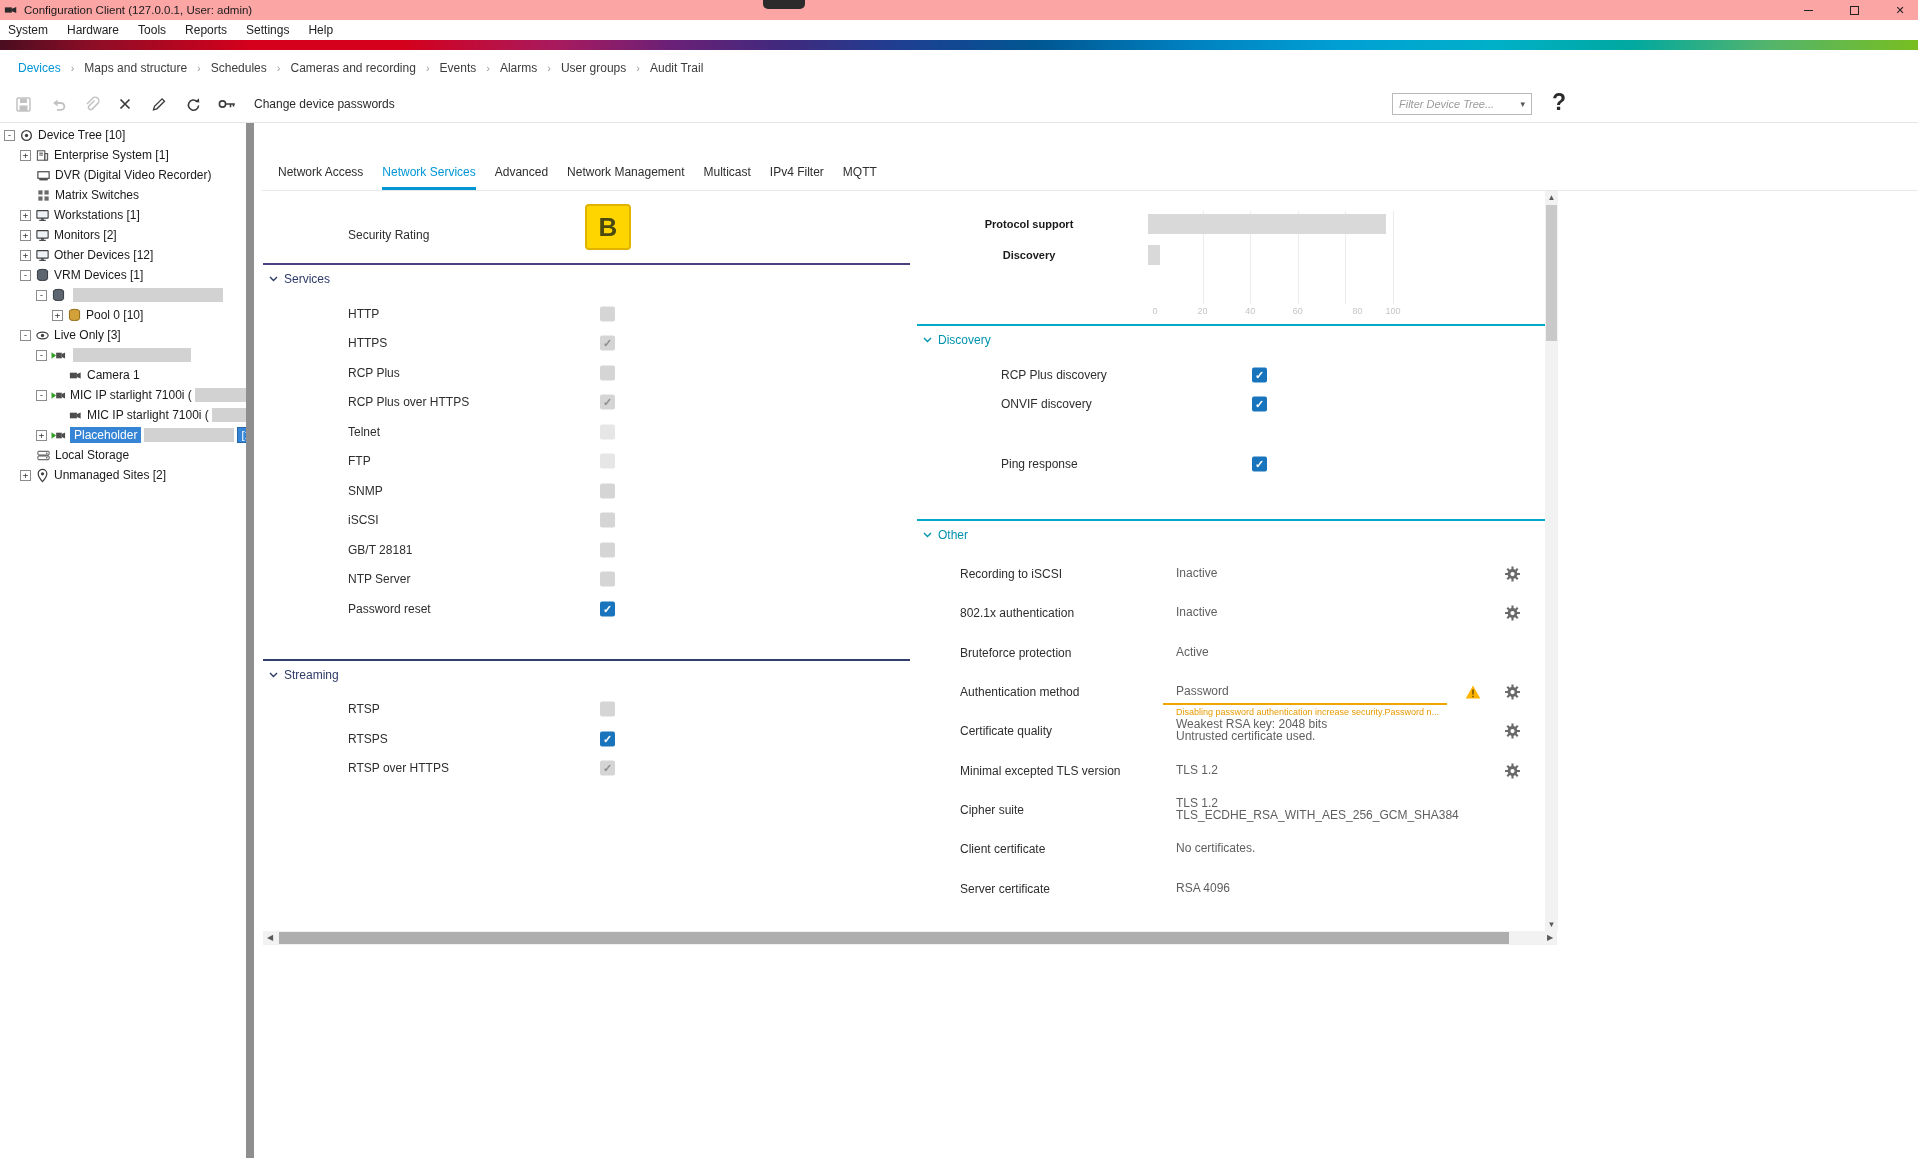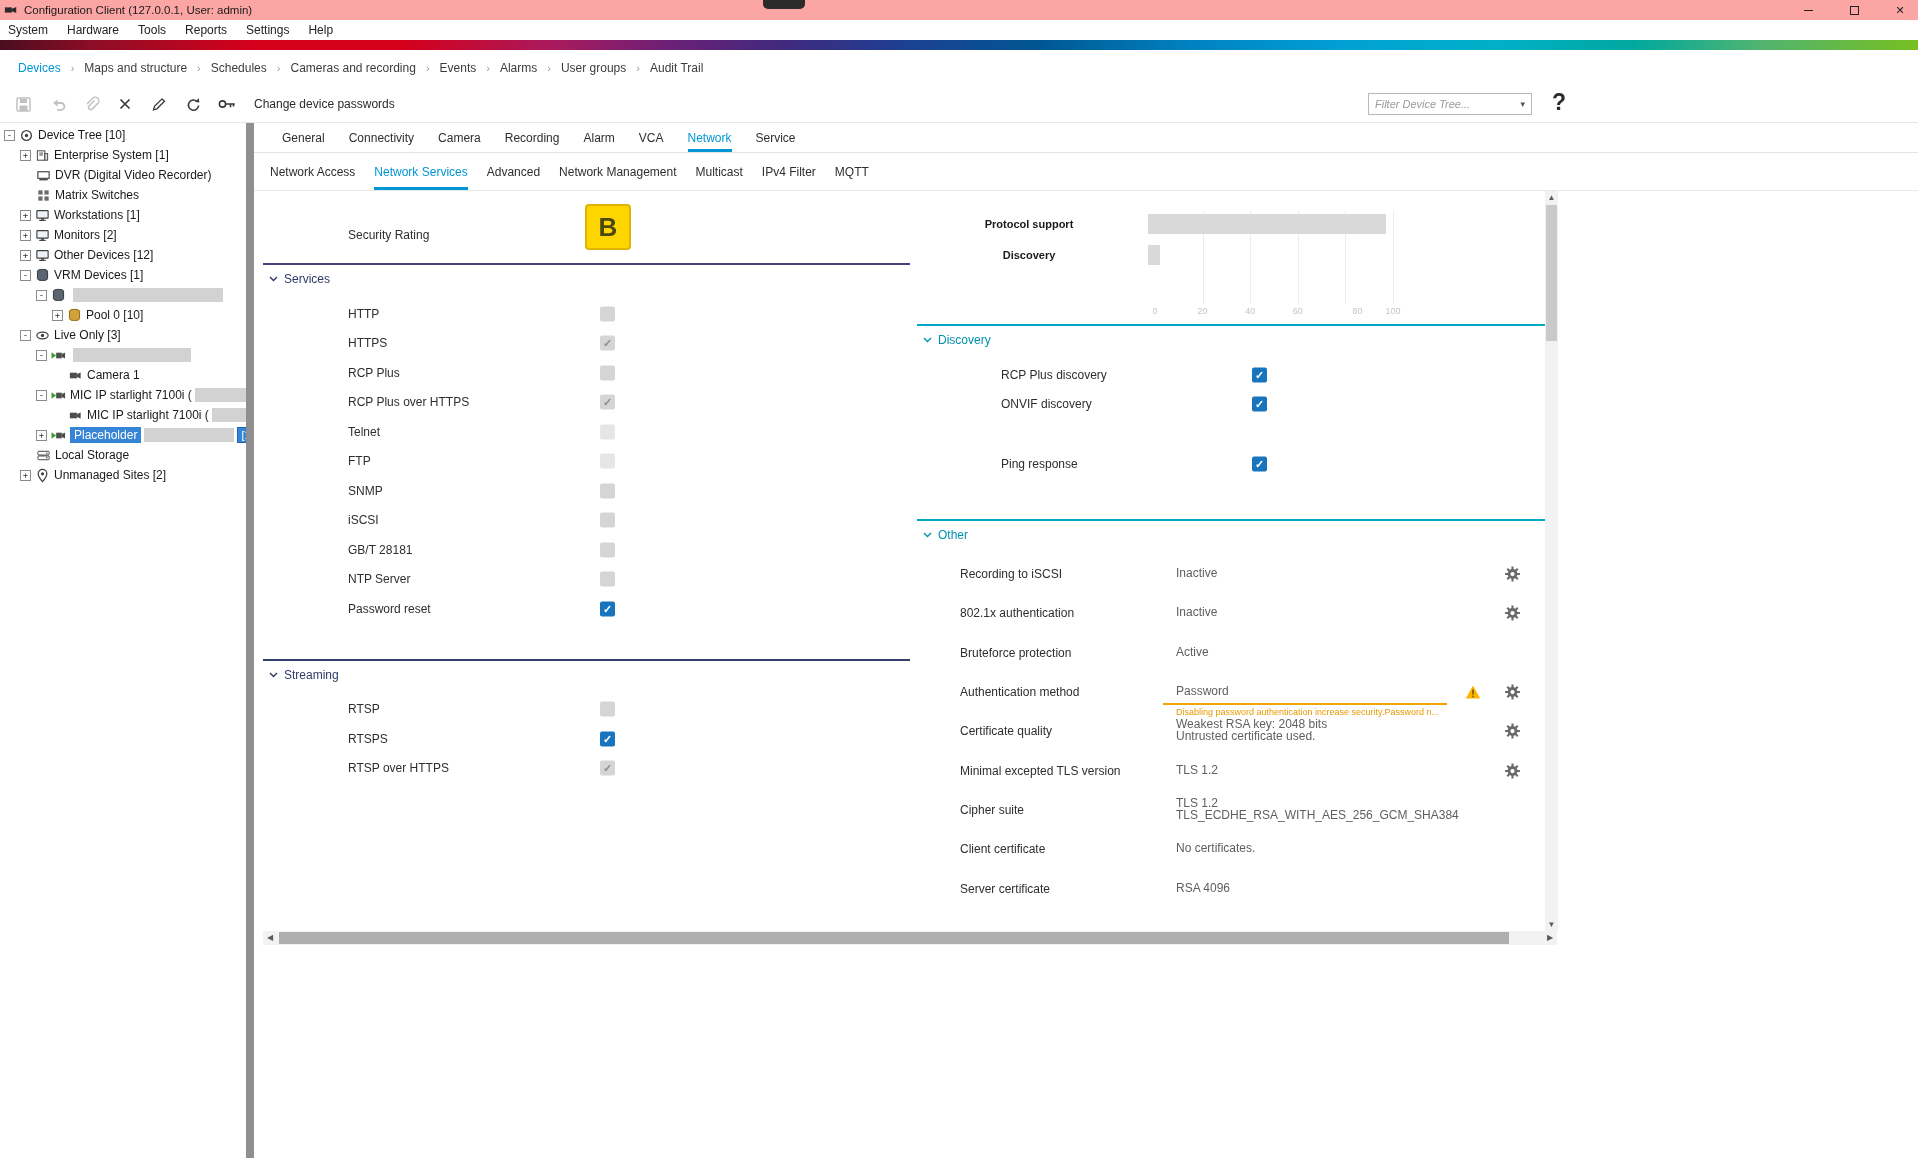--- a/index.html
+++ b/index.html
@@ -28,21 +28,21 @@
   
   .breadcrumbs{position:absolute;top:50px;left:0;width:100%;height:36px;background:#fff;display:flex;align-items:center;padding-left:8px}
   .crumb{color:#3c3c3c;padding:0 10px}
   .crumb.active{color:var(--accent-blue,#0096d6)}
   .crumb-sep{color:#9a9a9a;font-size:11px}
 
   
   .toolbar{position:absolute;top:86px;left:0;width:100%;height:36px;background:#fff;display:flex;align-items:center;padding-left:8px}
   .tool-btn{width:30px;height:28px;display:flex;align-items:center;justify-content:center;margin-right:4px}
   .tool-label{margin-left:8px;color:#2a2a2a}
-  .filter-box{position:absolute;right:386px;top:7px;width:164px;height:22px;border:1px solid #b9b9b9;display:flex;align-items:center;padding:0 6px;background:#fff}
+  .filter-box{position:absolute;right:386px;top:7px;width:140px;height:22px;border:1px solid #b9b9b9;display:flex;align-items:center;padding:0 6px;background:#fff}
   .filter-text{flex:1;color:#9a9a9a;font-style:italic;font-size:11px;white-space:nowrap;overflow:hidden}
   .filter-caret{color:#555;font-size:9px;margin-left:4px}
   .help-btn{position:absolute;right:352px;top:3px;font-size:23px;font-weight:bold;color:#2a2a2a}
 
   
   .workspace{position:absolute;top:122px;left:0;right:0;bottom:0;border-top:1px solid #e6e6e6;background:#fff}
   .tree-panel{position:absolute;left:0;top:0;width:246px;bottom:0;background:#fff;padding-top:2px;overflow:hidden}
   .splitter{position:absolute;left:246px;top:0;width:8px;bottom:0;background:#8f8f8f}
   .main{position:absolute;left:254px;top:0;right:0;bottom:0;background:#fff}
 
@@ -53,21 +53,21 @@
   .tree-icon{width:16px;height:16px;flex:none;margin-right:4px;display:flex;align-items:center;justify-content:center}
   .tree-label{color:#1a1a1a}
   .tree-label.sel{background:var(--selection-blue,#3584d6);color:#fff;padding:1px 4px}
   .count-badge{background:var(--selection-blue,#3584d6);color:#fff;margin-left:3px;padding:1px 3px;border:1px solid #2368ad;font-size:11px}
   .redact{display:inline-block;height:14px;background:#d2d2d2;margin-left:3px;flex:none}
 
   
   .tabs{position:absolute;top:0;left:0;right:0;height:30px;display:flex;align-items:stretch;padding-left:28px;border-bottom:1px solid #e3e3e3}
   .tab{margin-right:24px;display:flex;align-items:center;color:#2e2e2e;border-bottom:3px solid transparent;padding-top:3px}
   .tab.active{color:var(--accent-blue,#0096d6);border-bottom-color:var(--accent-blue,#0096d6)}
-  .subtabs{position:absolute;top:31px;left:0;right:0;height:37px;display:flex;align-items:stretch;padding-left:16px;border-bottom:1px solid #e8e8e8}
+  .subtabs{position:absolute;top:31px;left:8px;right:0;height:37px;display:flex;align-items:stretch;padding-left:16px;border-bottom:1px solid #e8e8e8}
   .subtab{margin-right:19px;display:flex;align-items:center;color:#2e2e2e;border-bottom:3px solid transparent;padding-top:3px}
   .subtab.active{color:var(--accent-blue,#0096d6);border-bottom-color:var(--accent-blue,#0096d6)}
 
   
   .content{position:absolute;top:68px;left:0;right:0;bottom:0;background:#fff}
   .left-col{position:absolute;left:9px;top:0;width:647px}
   .right-col{position:absolute;left:663px;top:0;width:628px}
 
   .security-row{position:relative;height:63px}
   .security-label{position:absolute;left:85px;top:37px;color:#2e2e2e}
@@ -431,30 +431,20 @@
               <path d="M8 1.5 a4.6 4.6 0 0 1 4.6 4.6 C12.6 9.5 8 14.5 8 14.5 S3.4 9.5 3.4 6.1 A4.6 4.6 0 0 1 8 1.5 z" fill="none" stroke="#3f3f3f" stroke-width="1.3"></path>
               <circle cx="8" cy="6.2" r="1.7" fill="#3f3f3f"></circle>
             </svg>
           </span>
           <span class="tree-label">Unmanaged Sites [2]</span>
         </div>
       </div>
     <div class="splitter"></div>
 
     <div class="main">
-      <div class="tabs" id="tabs">
-          <span class="tab">General</span>
-          <span class="tab">Connectivity</span>
-          <span class="tab">Camera</span>
-          <span class="tab">Recording</span>
-          <span class="tab">Alarm</span>
-          <span class="tab">VCA</span>
-          <span class="tab active">Network</span>
-          <span class="tab">Service</span>
-        </div>
       <div class="subtabs" id="subtabs">
           <span class="subtab">Network Access</span>
           <span class="subtab active">Network Services</span>
           <span class="subtab">Advanced</span>
           <span class="subtab">Network Management</span>
           <span class="subtab">Multicast</span>
           <span class="subtab">IPv4 Filter</span>
           <span class="subtab">MQTT</span>
         </div>
 

